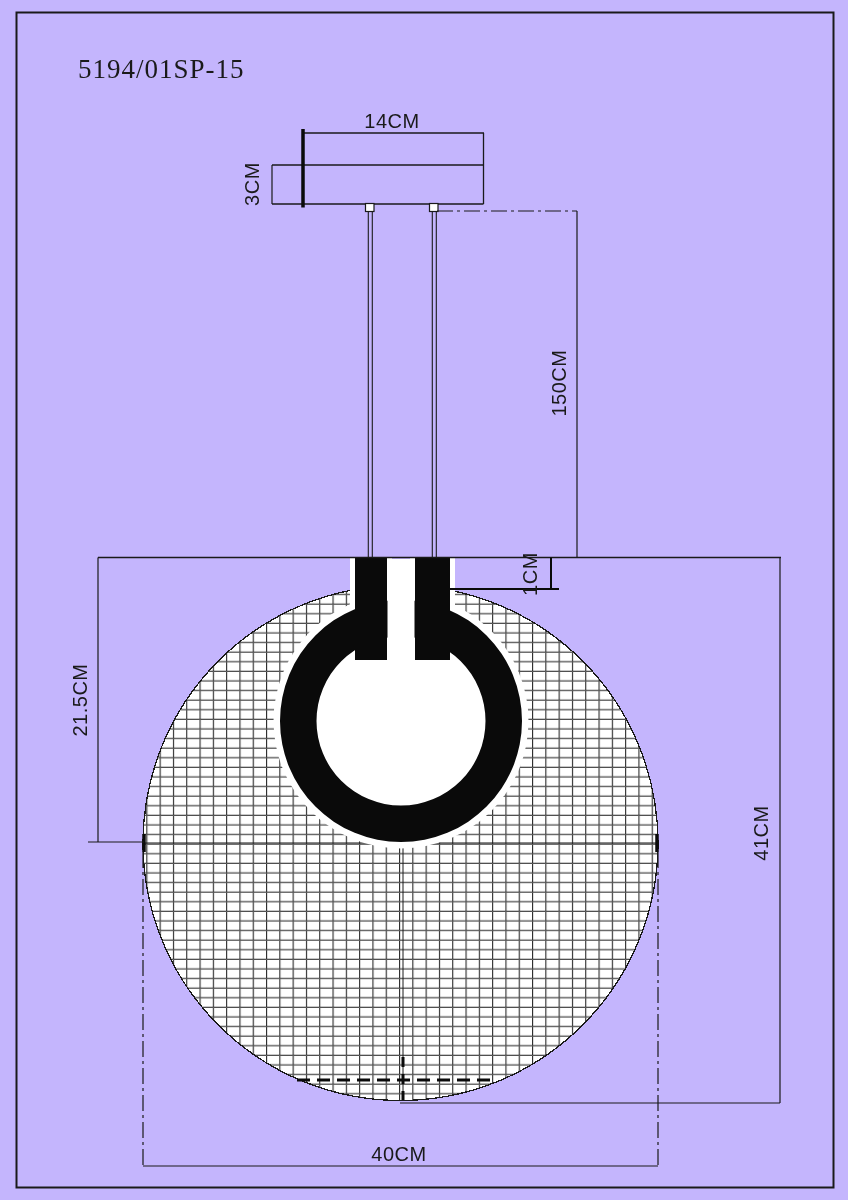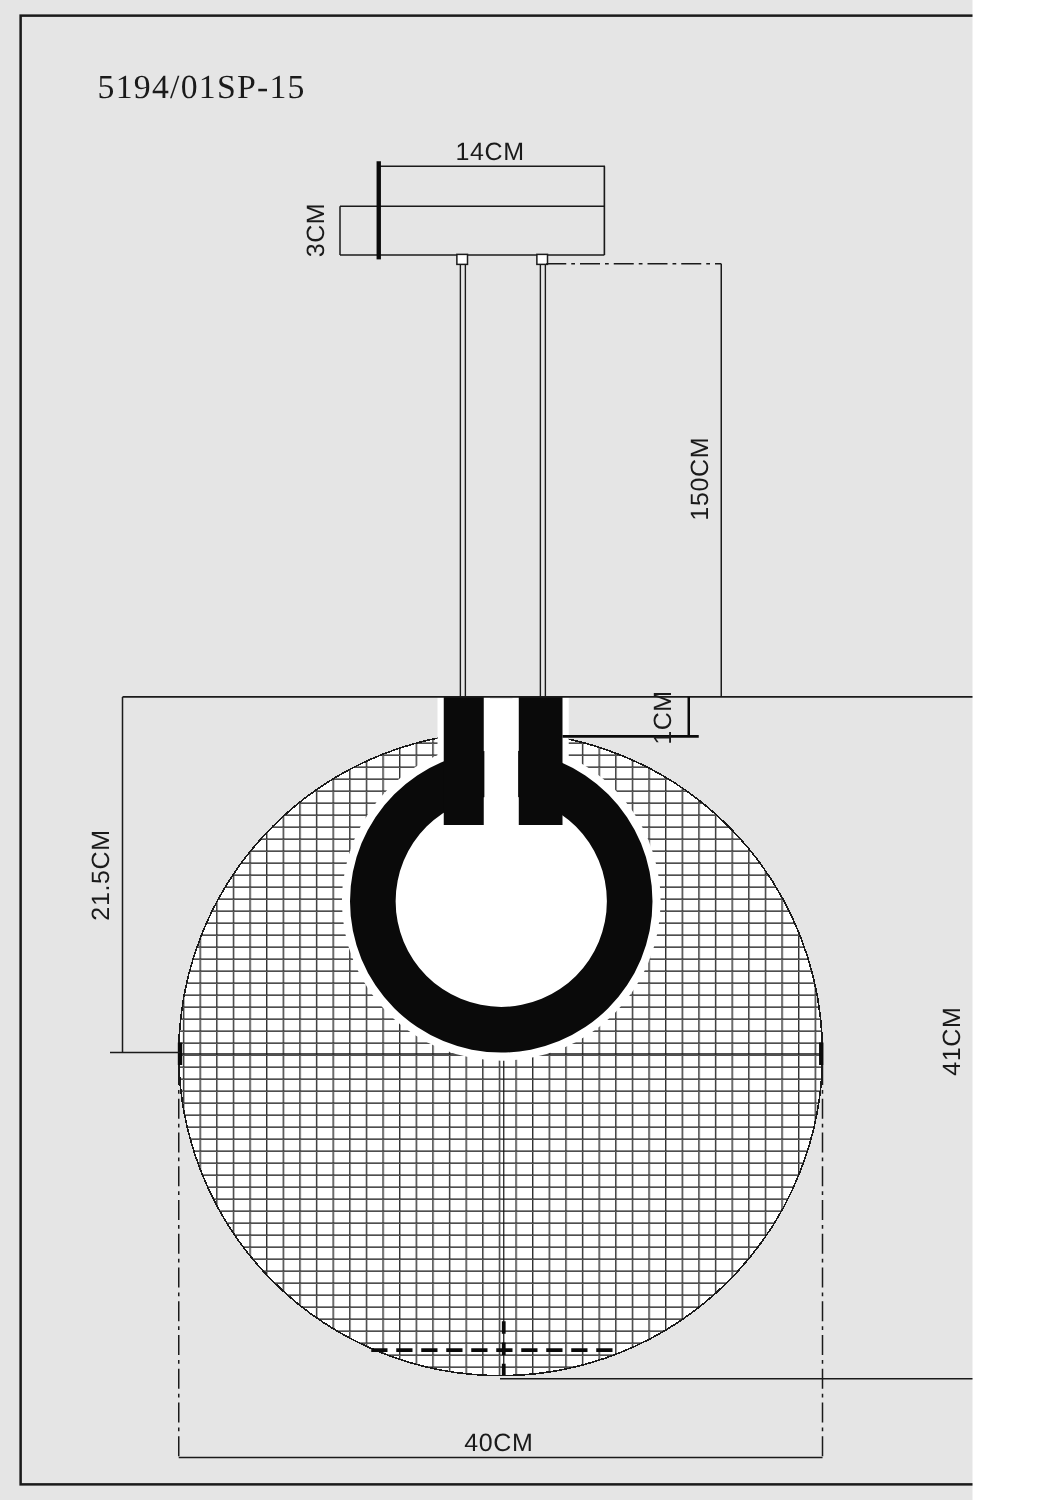--- a/index.html
+++ b/index.html
@@ -1,20 +1,20 @@
 <!DOCTYPE html>
 <html><head>
 <meta charset="utf-8">
 <style>
   html, body { margin: 0; padding: 0; background: #ffffff; }
   #stage {
     position: relative;
-    width: 778px;
+    width: 848px;
     height: 1200px;
-    background: #e5e5e5;
+    background: #c4b5fd;
     font-family: "Liberation Sans", sans-serif;
     overflow: hidden;
   }
   svg { display: block; }
   text.dim {
     font-family: "Liberation Sans", sans-serif;
     font-size: 20px;
     fill: #1a1a1a;
     letter-spacing: 0.5px;
   }

